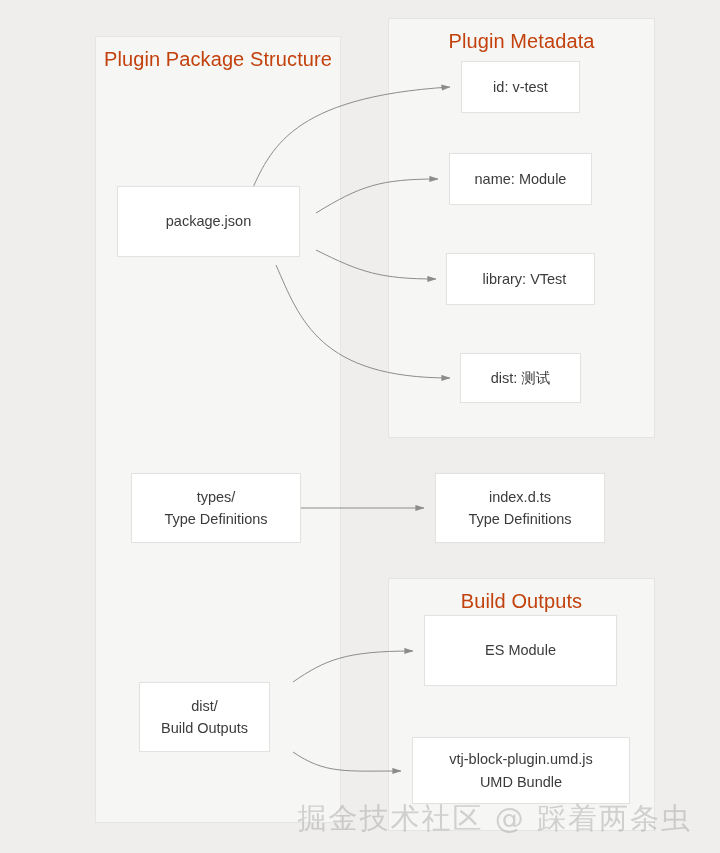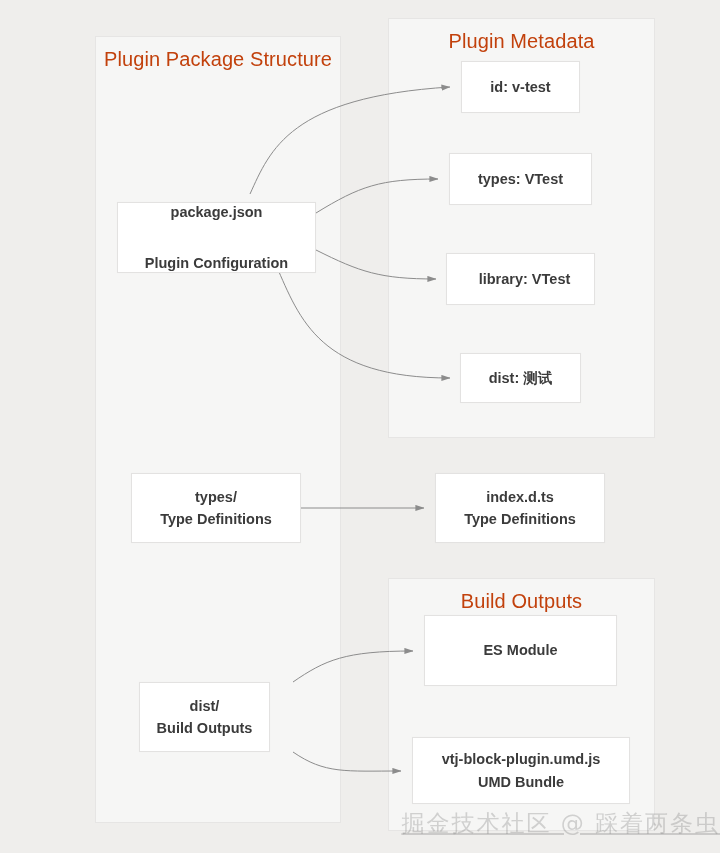--- a/index.html
+++ b/index.html
@@ -40,45 +40,43 @@
     box-sizing: border-box;
     display: flex;
     flex-direction: column;
     align-items: center;
     justify-content: center;
     color: #3b3b3b;
     font-size: 14.5px;
     line-height: 1.55;
     text-align: center;
     box-shadow: 0 0 0 0.5px rgba(0,0,0,0.01);
-    font-weight: bold;
   }
   .node .ln {
     display: block;
     white-space: nowrap;
   }
   #edges {
     position: absolute;
     left: 0;
     top: 0;
     width: 720px;
     height: 853px;
     pointer-events: none;
   }
   .watermark {
     position: absolute;
-    right: 0;
+    right: 28px;
     bottom: 14px;
-    font-size: 23px;
+    font-size: 29px;
     color: rgba(120,120,120,0.30);
     letter-spacing: 2px;
     white-space: nowrap;
     font-family: "DejaVu Sans", "Liberation Sans", sans-serif;
     user-select: none;
-    text-decoration: underline;
   }
 </style>
 </head>
 <body>
 
 <div id="stage">
 
   <div class="group" id="group-0" style="left: 95px; top: 36px; width: 246px; height: 787px;"></div>
   <div class="group" id="group-1" style="left: 388px; top: 18px; width: 267px; height: 420px;"></div>
   <div class="group" id="group-2" style="left: 388px; top: 578px; width: 267px; height: 253px;"></div>
@@ -97,29 +95,28 @@
         <path d="M 250 194 C 270 150 290 97 450 87" fill="none" stroke="#8c8c8c" stroke-width="1" marker-end="url(#arrowhead)"></path>
         <path d="M 316 213 C 360 186 380 179 438 179" fill="none" stroke="#8c8c8c" stroke-width="1" marker-end="url(#arrowhead)"></path>
         <path d="M 316 250 C 360 272 380 279 436 279" fill="none" stroke="#8c8c8c" stroke-width="1" marker-end="url(#arrowhead)"></path>
         <path d="M 276 265 C 300 320 320 378 450 378" fill="none" stroke="#8c8c8c" stroke-width="1" marker-end="url(#arrowhead)"></path>
         <path d="M 301 508 L 424 508" fill="none" stroke="#8c8c8c" stroke-width="1" marker-end="url(#arrowhead)"></path>
         <path d="M 293 682 C 325 660 345 651 413 651" fill="none" stroke="#8c8c8c" stroke-width="1" marker-end="url(#arrowhead)"></path>
         <path d="M 293 752 C 325 774 345 771 401 771" fill="none" stroke="#8c8c8c" stroke-width="1" marker-end="url(#arrowhead)"></path>
       </g>
   </svg>
 
-  <div class="node" id="node-0" style="left: 117px; top: 202px; width: 199px; height: 71px; gap: 29px;">
+  <div class="node" id="node-0" style="left: 117px; top: 186px; width: 183px; height: 71px; gap: 29px;">
       <span class="ln">package.json</span>
-      <span class="ln">Plugin Configuration</span>
     </div>
   <div class="node" id="node-1" style="left: 461px; top: 61px; width: 119px; height: 52px;">
       <span class="ln">id: v-test</span>
     </div>
   <div class="node" id="node-2" style="left: 449px; top: 153px; width: 143px; height: 52px;">
-      <span class="ln">types: VTest</span>
+      <span class="ln">name: Module</span>
     </div>
   <div class="node" id="node-3" style="left: 446px; top: 253px; width: 149px; height: 52px; padding-left: 8px;">
       <span class="ln">library: VTest</span>
     </div>
   <div class="node" id="node-4" style="left: 460px; top: 353px; width: 121px; height: 50px;">
       <span class="ln">dist: 测试</span>
     </div>
   <div class="node" id="node-5" style="left: 131px; top: 473px; width: 170px; height: 70px;">
       <span class="ln">types/</span>
       <span class="ln">Type Definitions</span>

